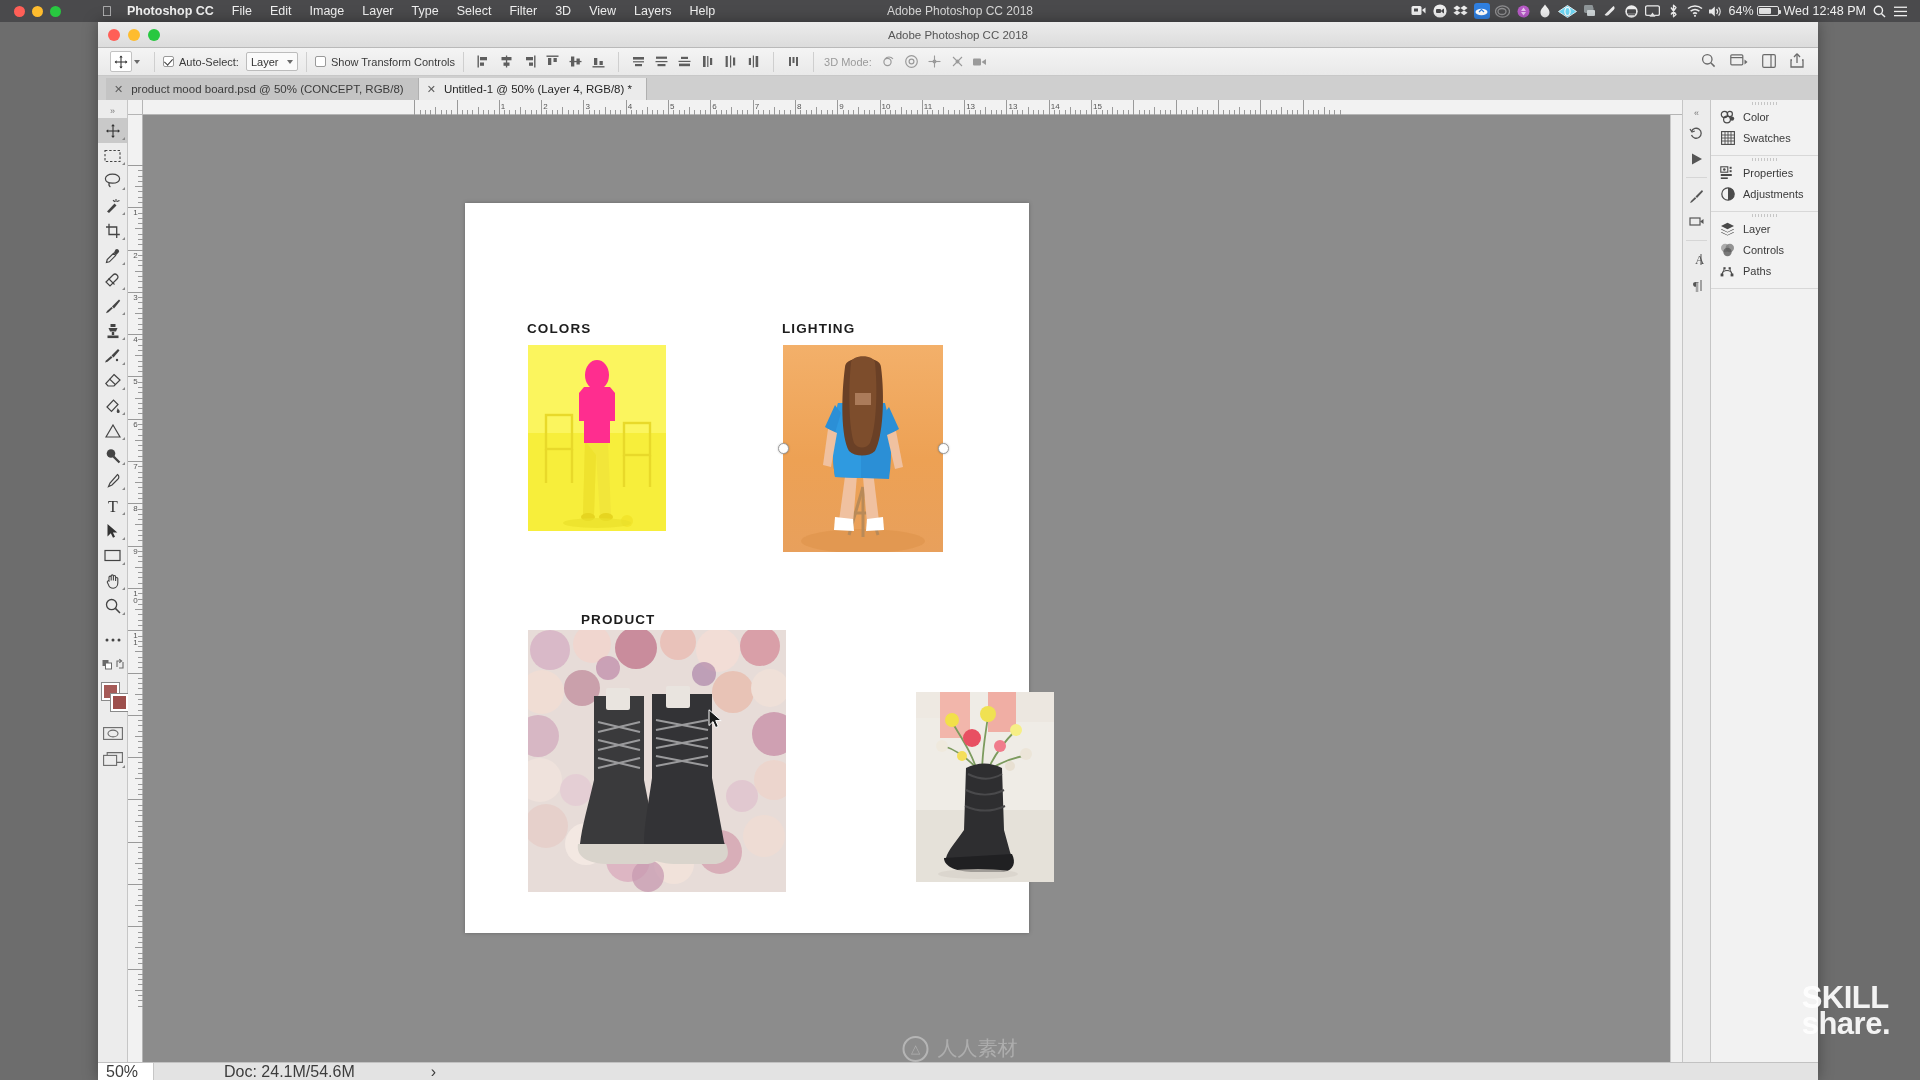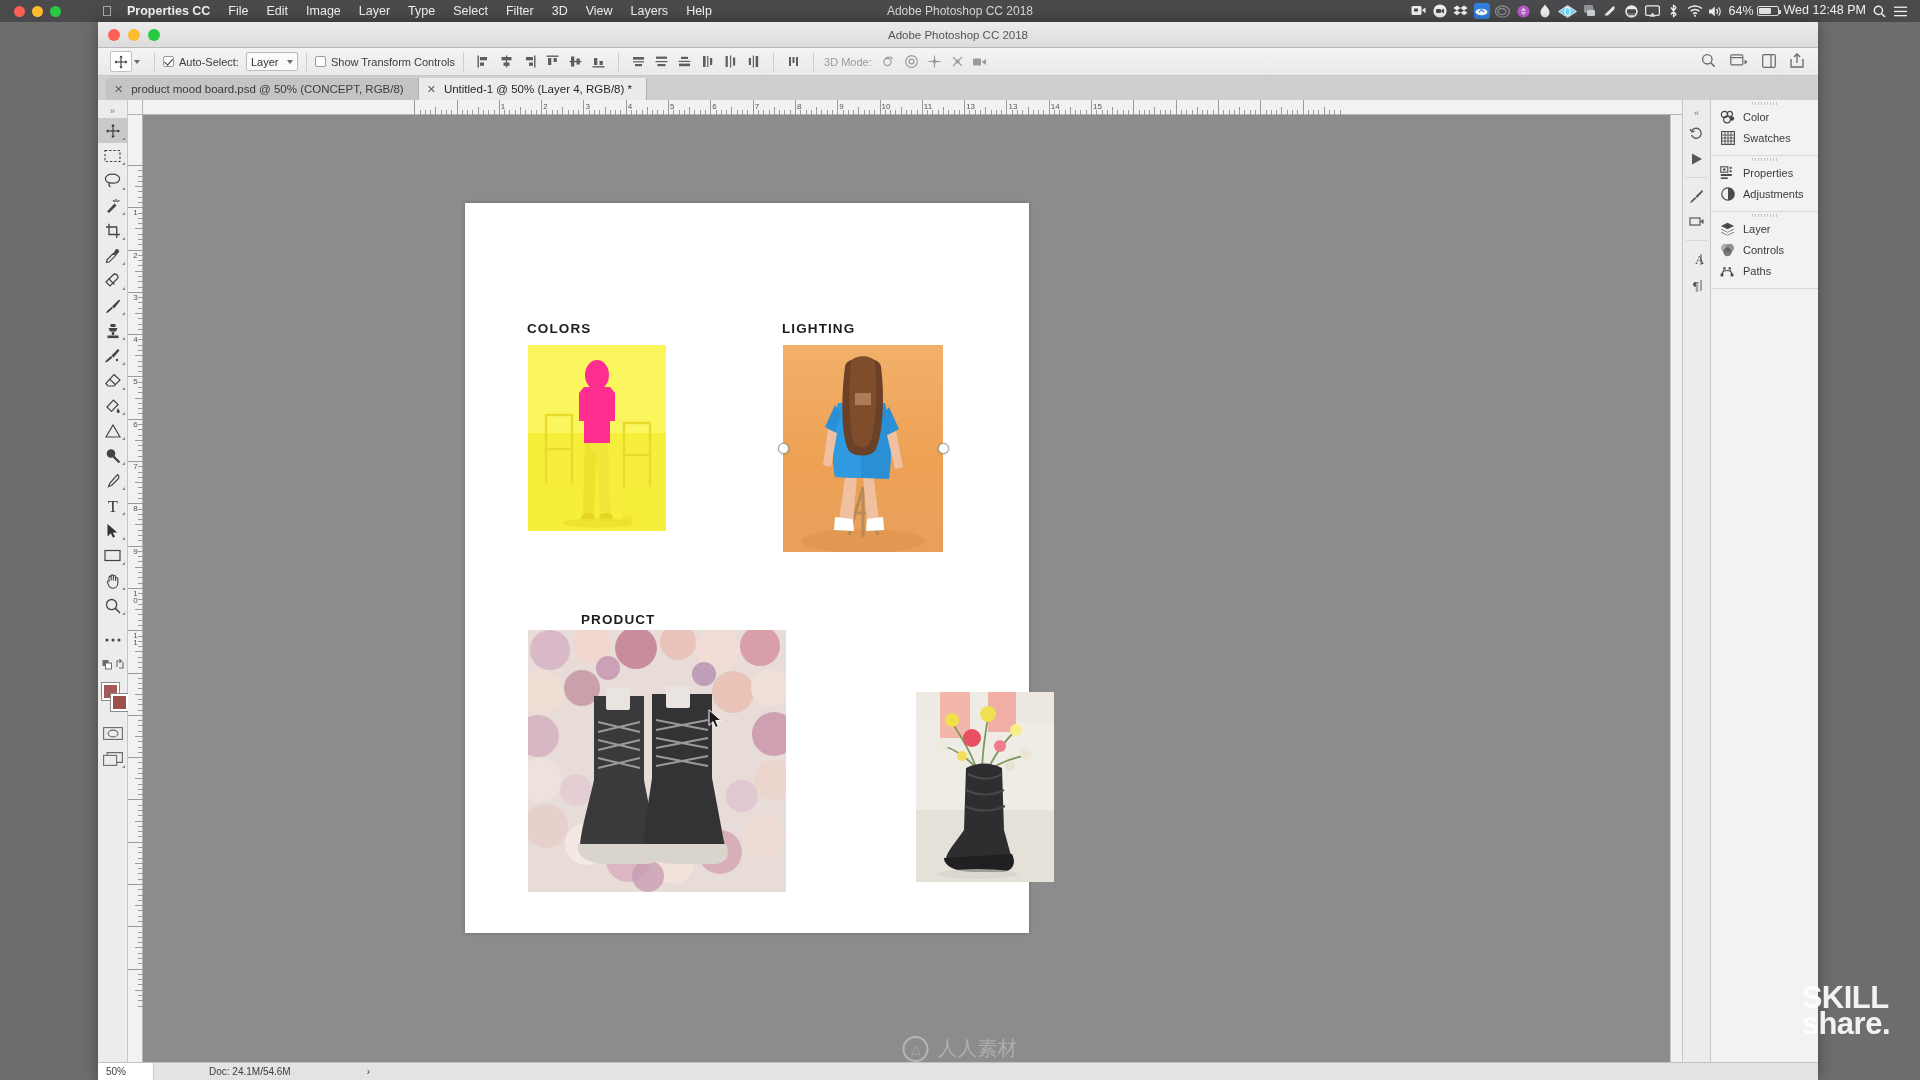--- a/index.html
+++ b/index.html
@@ -17,21 +17,21 @@
     background:#4a4a4c; display:flex; align-items:center;
     color:#f2f2f2; font-size:12.5px;
   }
   .mb-dots { display:flex; gap:7px; padding-left:14px; width:96px; align-items:center;}
   .dot { width:11px;height:11px;border-radius:50%; }
   .dot.r{background:#ff5f57;} .dot.y{background:#febc2e;} .dot.g{background:#28c840;}
   .apple { width:22px; text-align:center; font-size:14px; line-height:1; }
   .mb-item { padding:0 9px; white-space:nowrap; line-height:22px; }
   .mb-item.bold { font-weight:bold; }
   .mb-center { position:absolute; left:0; right:0; text-align:center; font-size:12px; color:#d9d9d9; pointer-events:none;}
-  .mb-right { margin-left:auto; display:flex; gap:5px; padding-right:12px; }
+  .mb-right { margin-left:auto; display:flex; align-items:center; gap:5px; padding-right:12px; }
   .tray { width:16px;height:16px; display:inline-flex; align-items:center; justify-content:center; }
   .tray svg { display:block; }
   .mb-time { font-size:12.5px; white-space:nowrap; }
   .batt { display:flex; align-items:center; gap:3px; font-size:12.5px;}
   .battbody{ width:22px;height:10px;border:1.2px solid #e6e6e6;border-radius:2px;position:relative;}
   .battbody:after{content:"";position:absolute;right:-3px;top:2.5px;width:2px;height:4px;background:#e6e6e6;border-radius:0 1px 1px 0;}
   .battfill{position:absolute;left:1px;top:1px;bottom:1px;width:64%;background:#e6e6e6;border-radius:1px;}
 
   
   .pswin { position:absolute; left:98px; top:22px; width:1720px; height:1058px; background:#f0f0f0;
@@ -100,23 +100,23 @@
   
   .ph { position:absolute; overflow:hidden; }
 
   .handle { position:absolute; width:11px;height:11px;background:#fff;border:1px solid #9a9a9a;border-radius:50%;
             box-shadow:0 0 2px rgba(0,0,0,.25); }
 
   .cursor { position:absolute; width:16px; height:20px; }
 
   
   .statusbar { position:absolute; left:0; bottom:0; width:100%; height:18px; background:#e3e3e3; border-top:1px solid #c2c2c2;
-               display:flex; align-items:center; font-size:10px; color:#3c3c3c; }
+               display:flex; align-items:center; font-size:16px; color:#3c3c3c; }
   .st-zoom { width:56px; height:17px; background:#fff; border-right:1px solid #c6c6c6; display:flex;align-items:center;padding-left:8px;}
-  .st-doc { padding-left:55px; display:flex; align-items:flex-start; gap:76px;}
+  .st-doc { padding-left:70px; display:flex; align-items:flex-start; gap:76px;}
 
   
   .dockicons { width:28px; background:#ececec; border-left:1px solid #c6c6c6; padding-top:6px;}
   .dicon { height:26px; display:flex;align-items:center;justify-content:center;}
   .dgrp { border-top:1px solid #d6d6d6; margin:5px 3px; }
   .panels { width:108px; background:#f2f2f2; border-left:1px solid #c6c6c6; }
   .pgrp { border-bottom:1px solid #d8d8d8; padding:6px 0 7px 0; position:relative;}
   .pgrp .grip{ position:absolute; top:2px; left:50%; transform:translateX(-50%); width:26px; height:3px;
                background:repeating-linear-gradient(90deg,#c6c6c6 0 1px,transparent 1px 3px);}
   .prow { height:21px; display:flex; align-items:center; gap:8px; padding-left:9px; font-size:11px; color:#3a3a3a; }
@@ -134,21 +134,21 @@
 
 <div class="screen">
 
   <div class="menubar">
     <div class="mb-dots">
       <span class="dot r"></span>
       <span class="dot y"></span>
       <span class="dot g"></span>
     </div>
     <span class="apple"></span>
-    <span class="mb-item bold">Properties CC</span>
+    <span class="mb-item bold">Photoshop CC</span>
     <span class="mb-item">File</span>
     <span class="mb-item">Edit</span>
     <span class="mb-item">Image</span>
     <span class="mb-item">Layer</span>
     <span class="mb-item">Type</span>
     <span class="mb-item">Select</span>
     <span class="mb-item">Filter</span>
     <span class="mb-item">3D</span>
     <span class="mb-item">View</span>
     <span class="mb-item">Layers</span>

